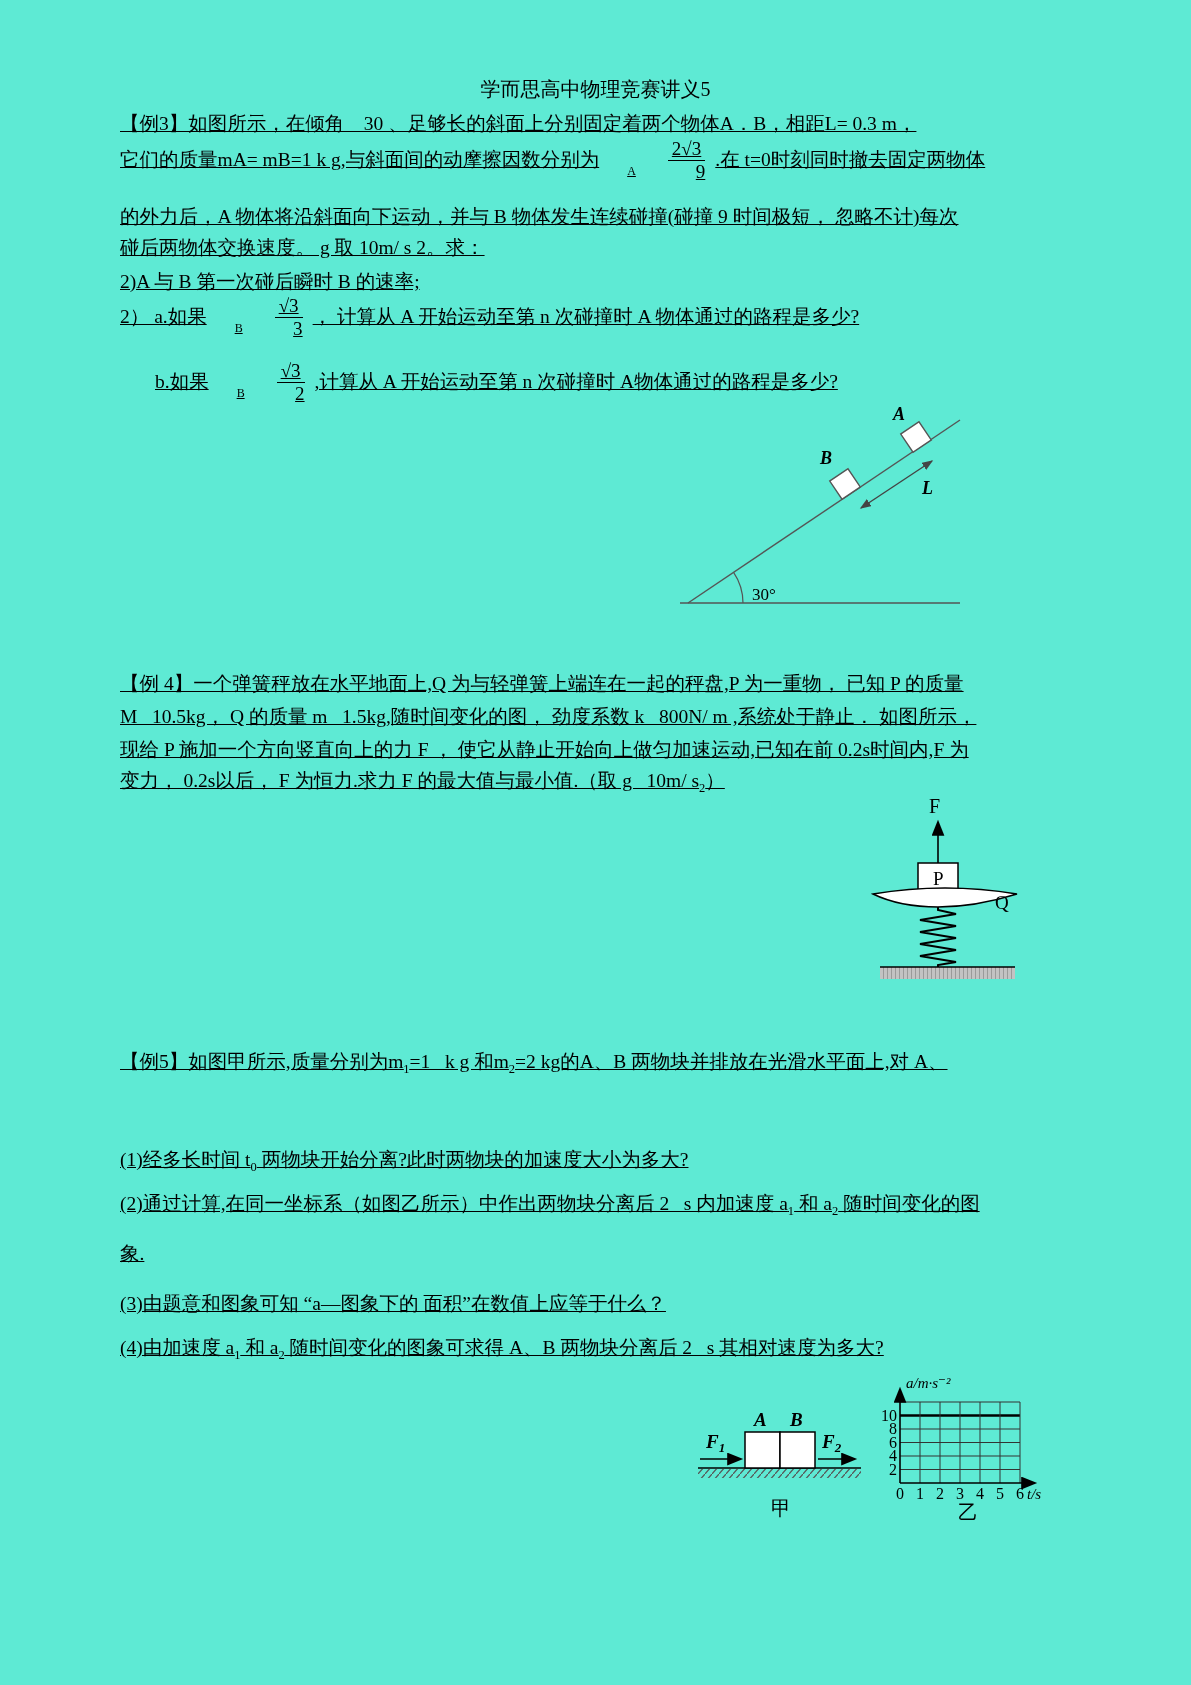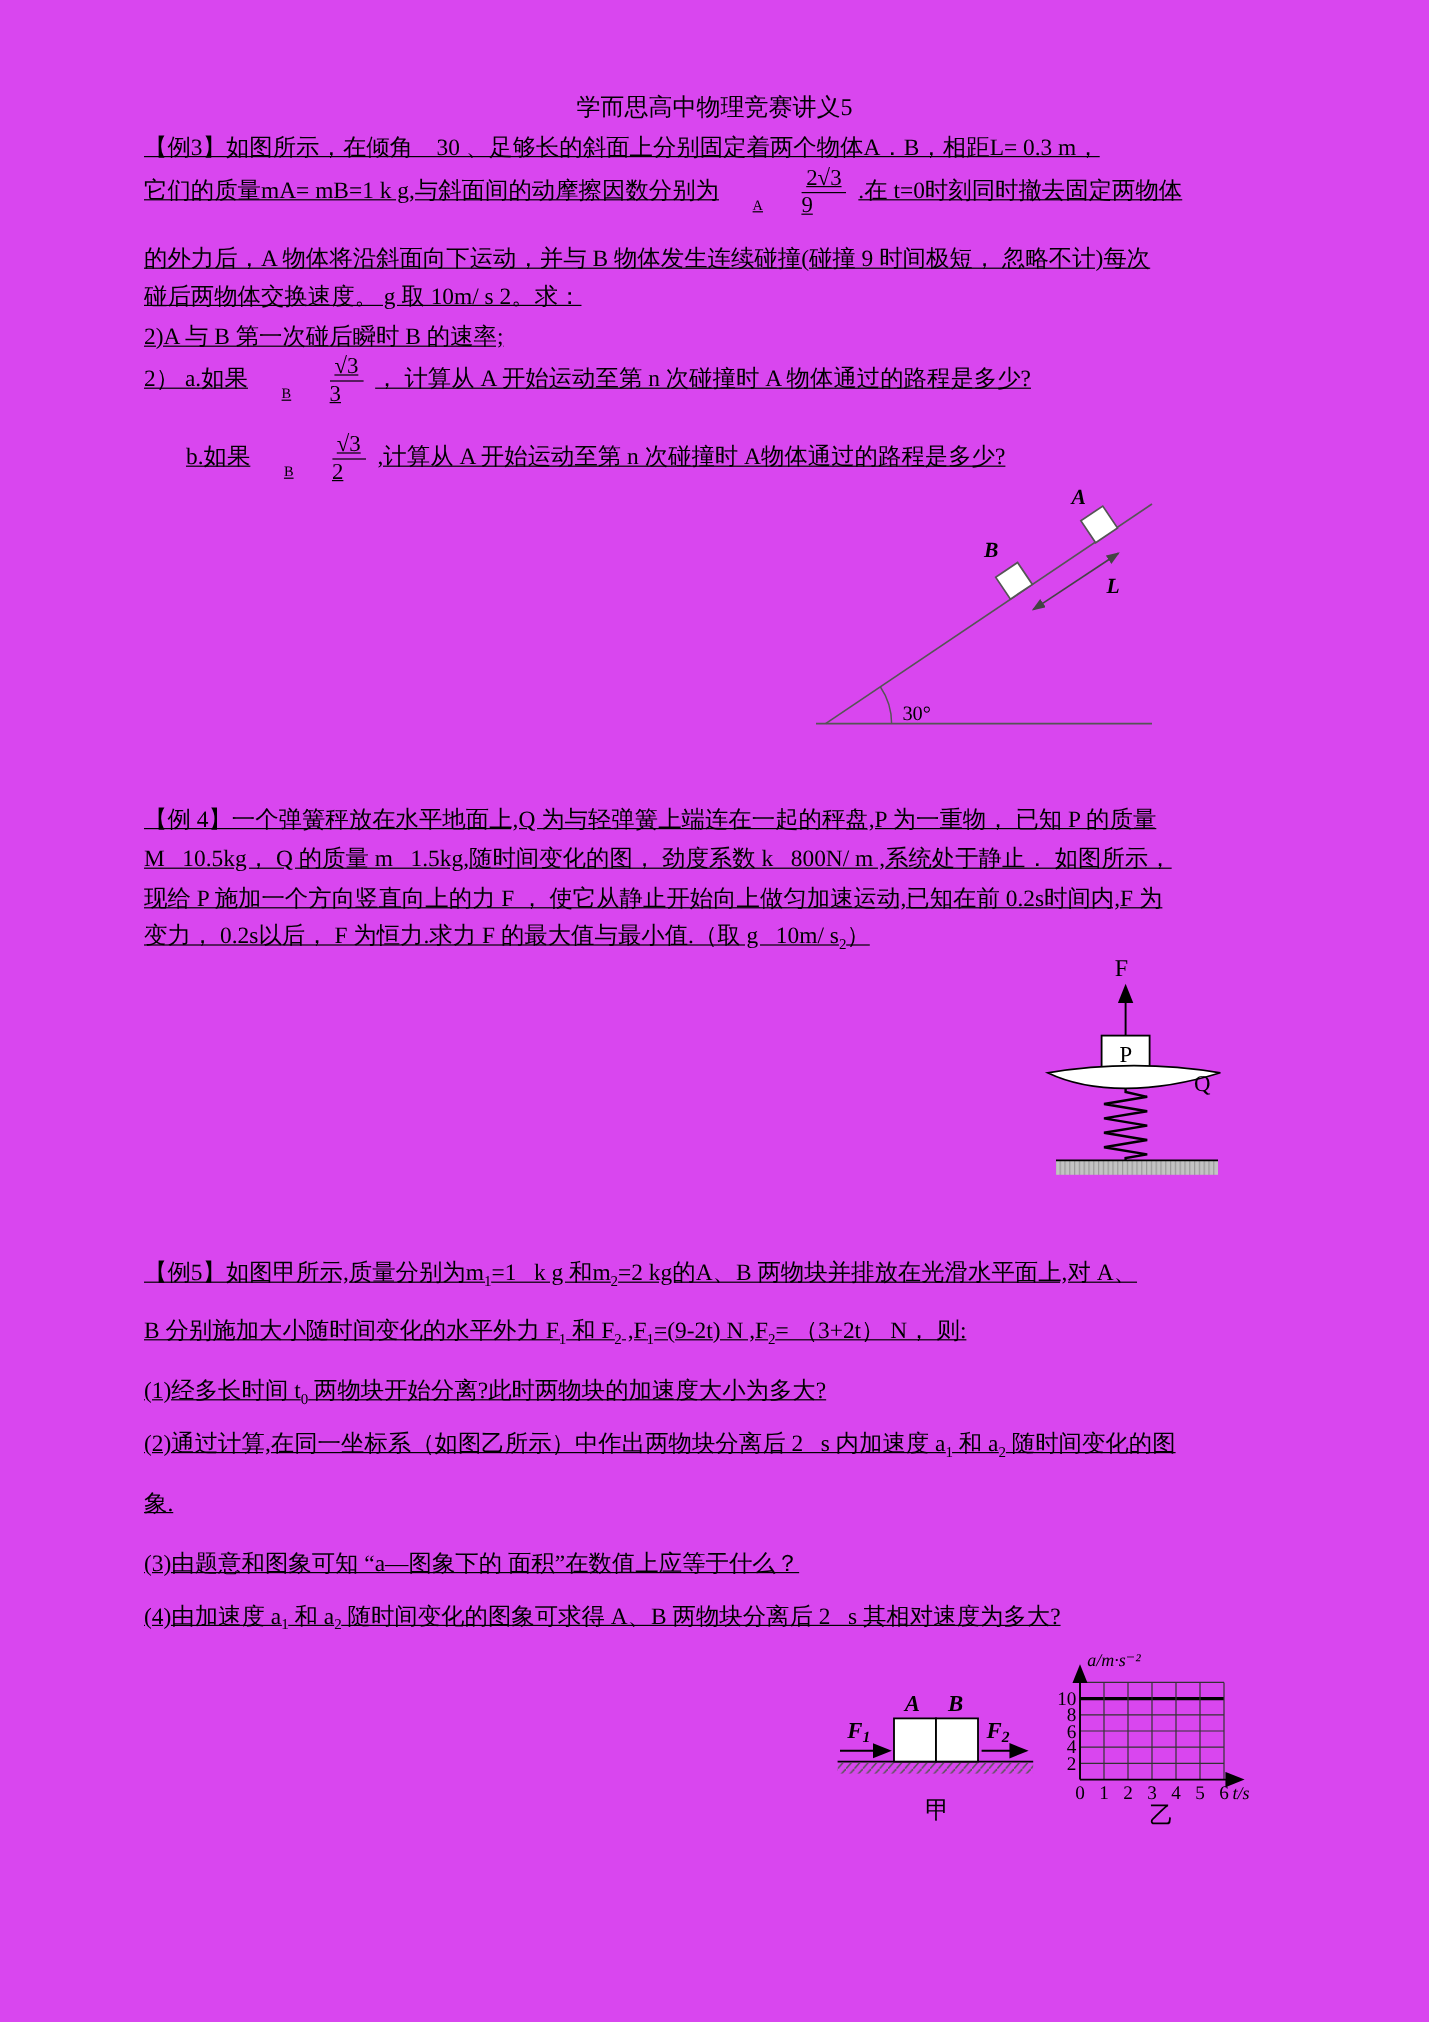--- a/index.html
+++ b/index.html
@@ -1,25 +1,25 @@
 <!DOCTYPE html>
 <html><head>
 <meta charset="utf-8">
 <style>
   html,body{margin:0;padding:0;background:#888;}
   .page{
-    position:relative;width:1191px;height:1685px;background:#d946ef;
+    position:relative;width:1191px;height:1685px;background:#5eead4;
     font-family:"Liberation Serif","DejaVu Serif",serif;color:#000;
     margin:0 auto;overflow:hidden;
   }
   .title{position:absolute;top:76px;left:0;width:100%;text-align:center;font-size:20px;}
   .line{position:absolute;left:120px;width:965px;font-size:19.5px;line-height:1.25;white-space:pre-wrap;text-decoration:underline;}
   .fline{display:flex;align-items:center;}
   .fline span{white-space:pre;}
-  .frac{display:inline-block;text-align:left;margin:0 10px;font-size:19px;line-height:1.15;}
+  .frac{display:inline-block;text-align:right;margin:0 10px;font-size:19px;line-height:1.15;}
   .frac .num{display:block;border-bottom:1.6px solid #000;padding:0 4px;}
   .frac .den{display:block;}
   .musub{font-size:12px;align-self:flex-end;margin:0 22px 4px 28px;}
   sub.ss{font-size:12.5px;line-height:0;}
   .diagram{position:absolute;}
   svg text{font-family:"Liberation Serif","DejaVu Serif",serif;}
 </style>
 </head>
 <body>
 
@@ -99,21 +99,20 @@
       <text x="78" y="90" font-size="19">P</text>
       <path d="M18,99 Q90,87 162,99 Q120,112 83,112 Q45,112 18,99 Z" fill="#fff" stroke="#000" stroke-width="1.4"></path>
       <text x="140" y="114" font-size="19">Q</text>
       <polyline points="83,112 83,115 101,119 65,125 101,131 65,137 101,143 65,149 101,155 65,161 101,167 83,170 83,172" fill="none" stroke="#000" stroke-width="2"></polyline>
       <rect x="25" y="172" width="135" height="12" fill="url(#gdot)"></rect>
       <line x1="25" y1="172" x2="160" y2="172" stroke="#000" stroke-width="1.6"></line>
     </svg>
   </div>
 
   <div class="line" style="top:1050px"><span>【例5】如图甲所示,质量分别为m</span><sub class="ss">1</sub><span>=1   k g 和m</span><sub class="ss">2</sub><span>=2 kg的A、B 两物块并排放在光滑水平面上,对 A、</span></div>
-  <div class="line" style="top:1098px"><span>B 分别施加大小随时间变化的水平外力 F</span><sub class="ss">1</sub><span> 和 F</span><sub class="ss">2</sub><span> ,F</span><sub class="ss">1</sub><span>=(9-2t) N ,F</span><sub class="ss">2</sub><span>= （3+2t） N， 则:</span></div>
   <div class="line" style="top:1148px"><span>(1)经多长时间 t</span><sub class="ss">0</sub><span> 两物块开始分离?此时两物块的加速度大小为多大?</span></div>
   <div class="line" style="top:1192px"><span>(2)通过计算,在同一坐标系（如图乙所示）中作出两物块分离后 2   s 内加速度 a</span><sub class="ss">1</sub><span> 和 a</span><sub class="ss">2</sub><span> 随时间变化的图</span></div>
   <div class="line" style="top:1242px">象.</div>
   <div class="line" style="top:1292px">(3)由题意和图象可知 “a—图象下的 面积”在数值上应等于什么？</div>
   <div class="line" style="top:1336px"><span>(4)由加速度 a</span><sub class="ss">1</sub><span> 和 a</span><sub class="ss">2</sub><span> 随时间变化的图象可求得 A、B 两物块分离后 2   s 其相对速度为多大?</span></div>
 
   <div class="diagram" style="left:628px;top:1402px">
     <svg width="235" height="120" viewBox="0 0 235 120">
       <defs>
         <marker id="ah3" markerWidth="12" markerHeight="10" refX="8" refY="4" orient="auto">

